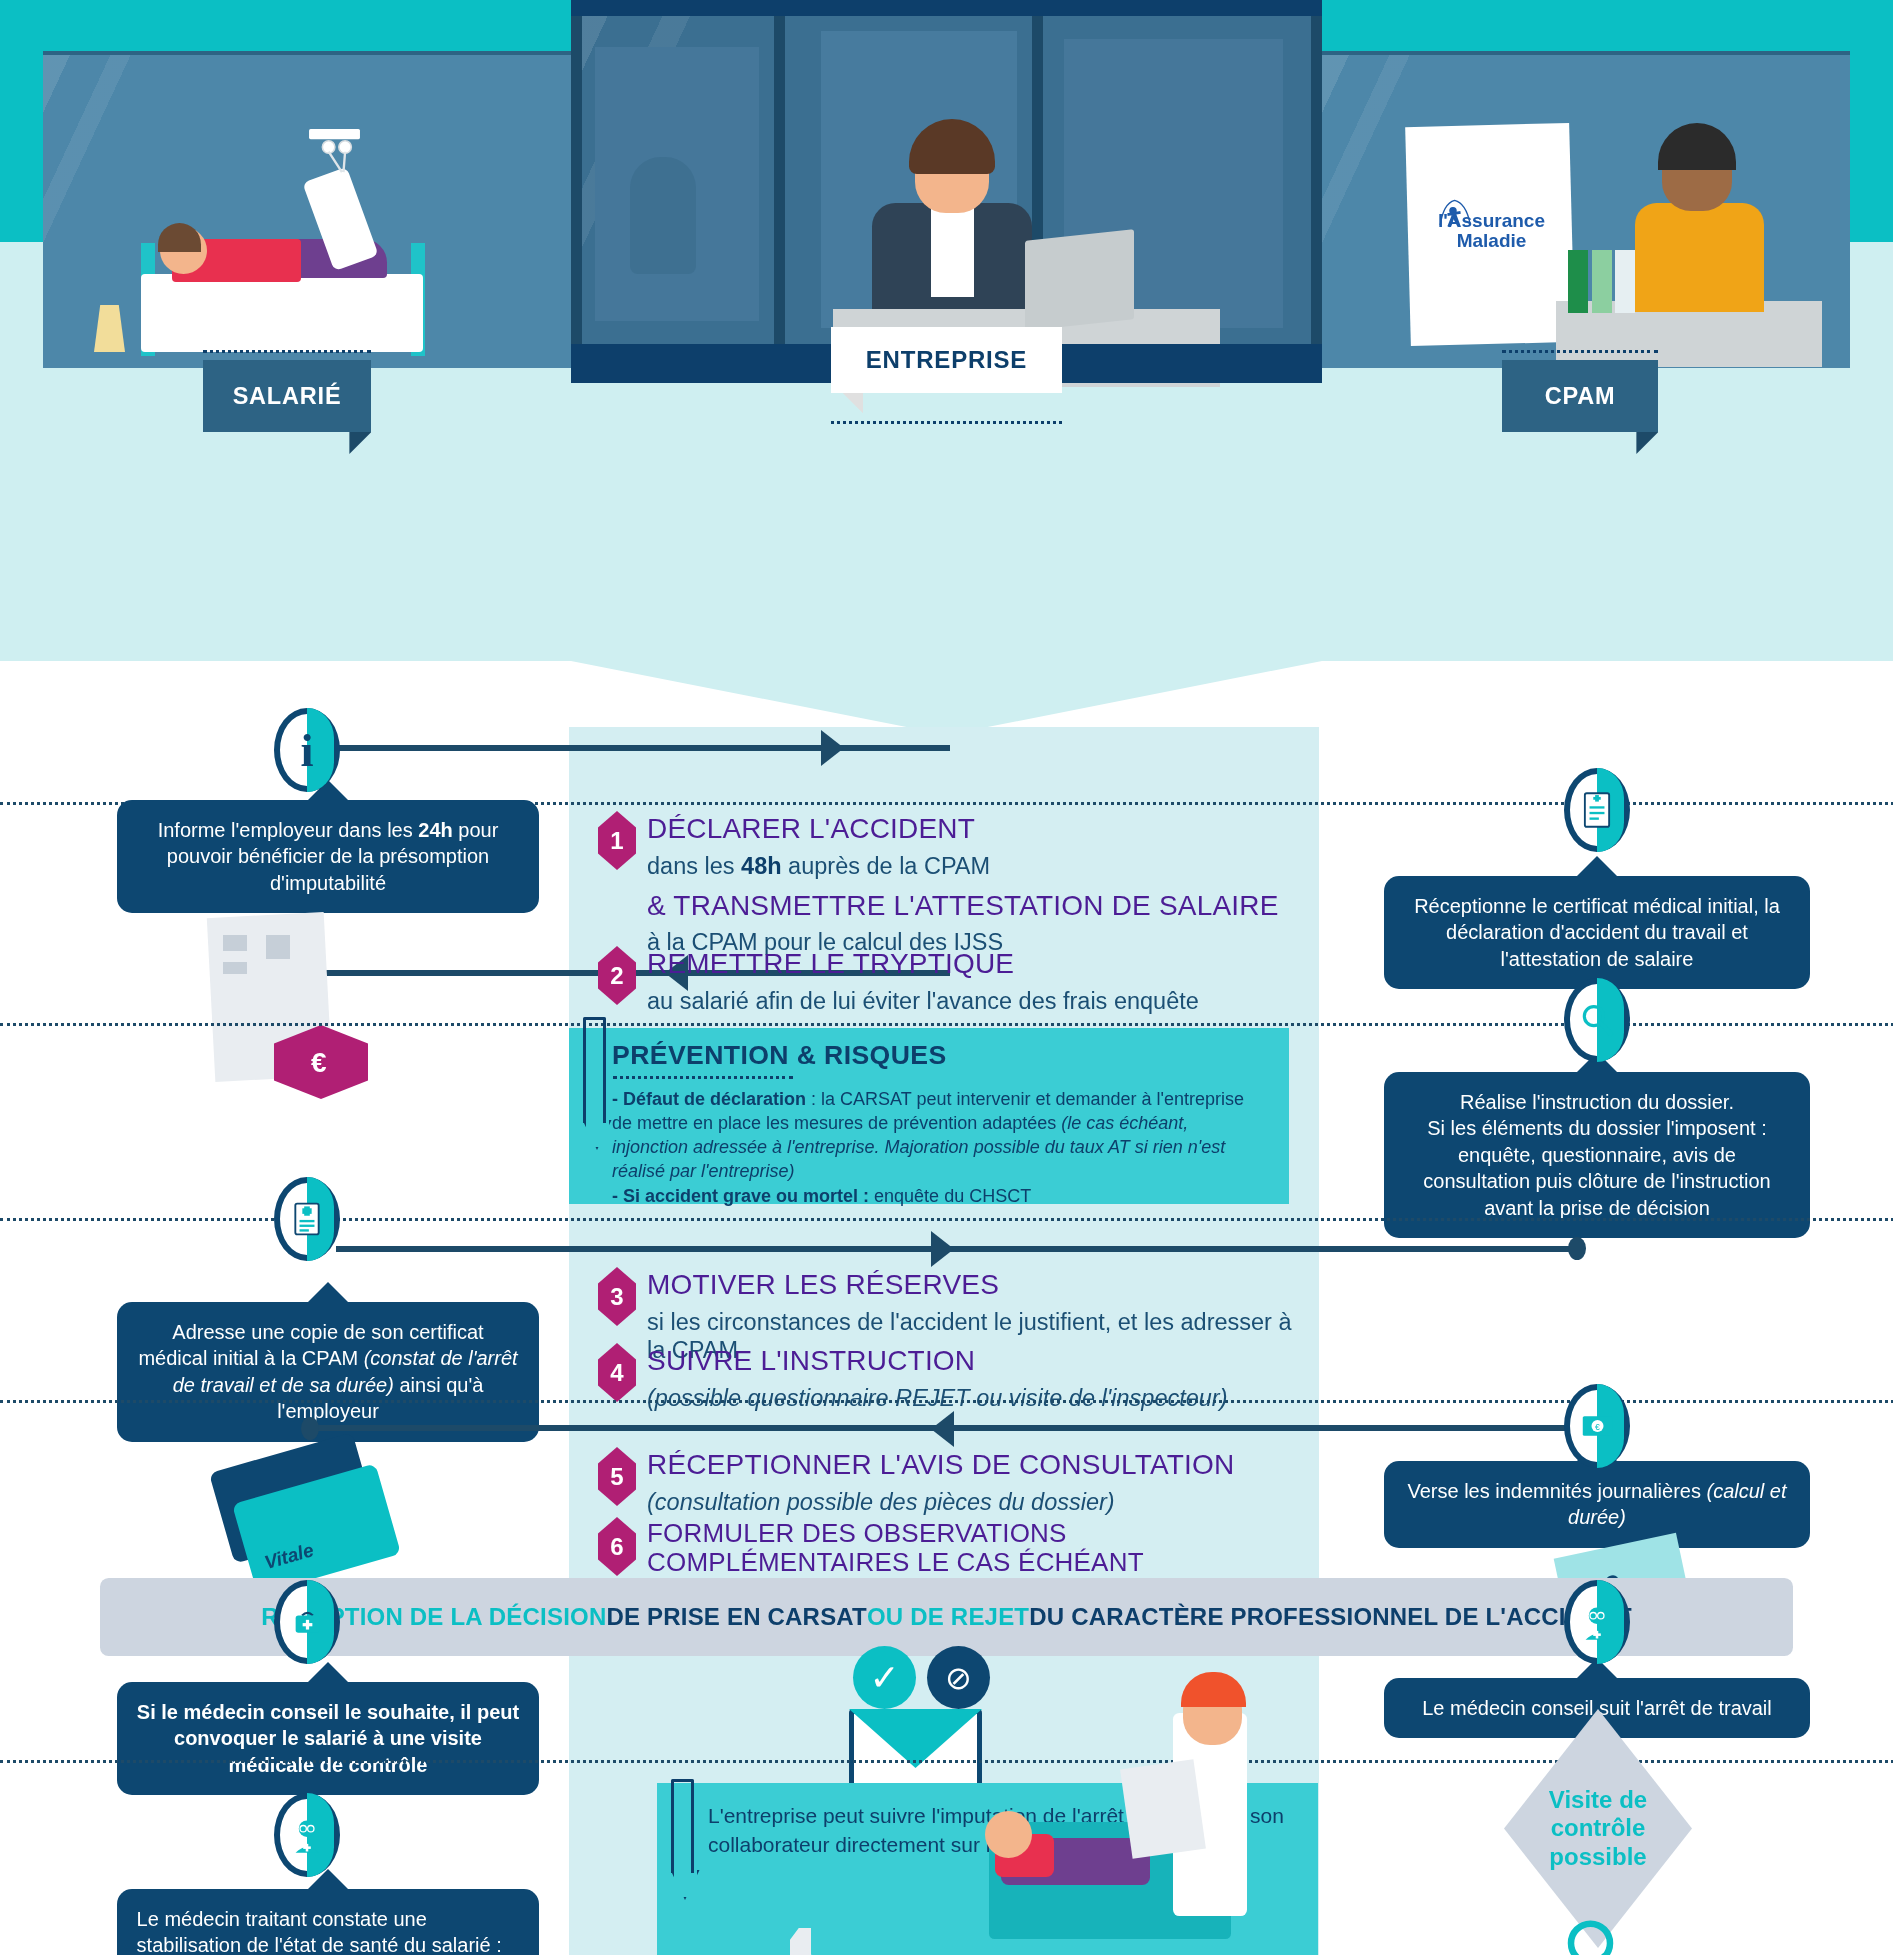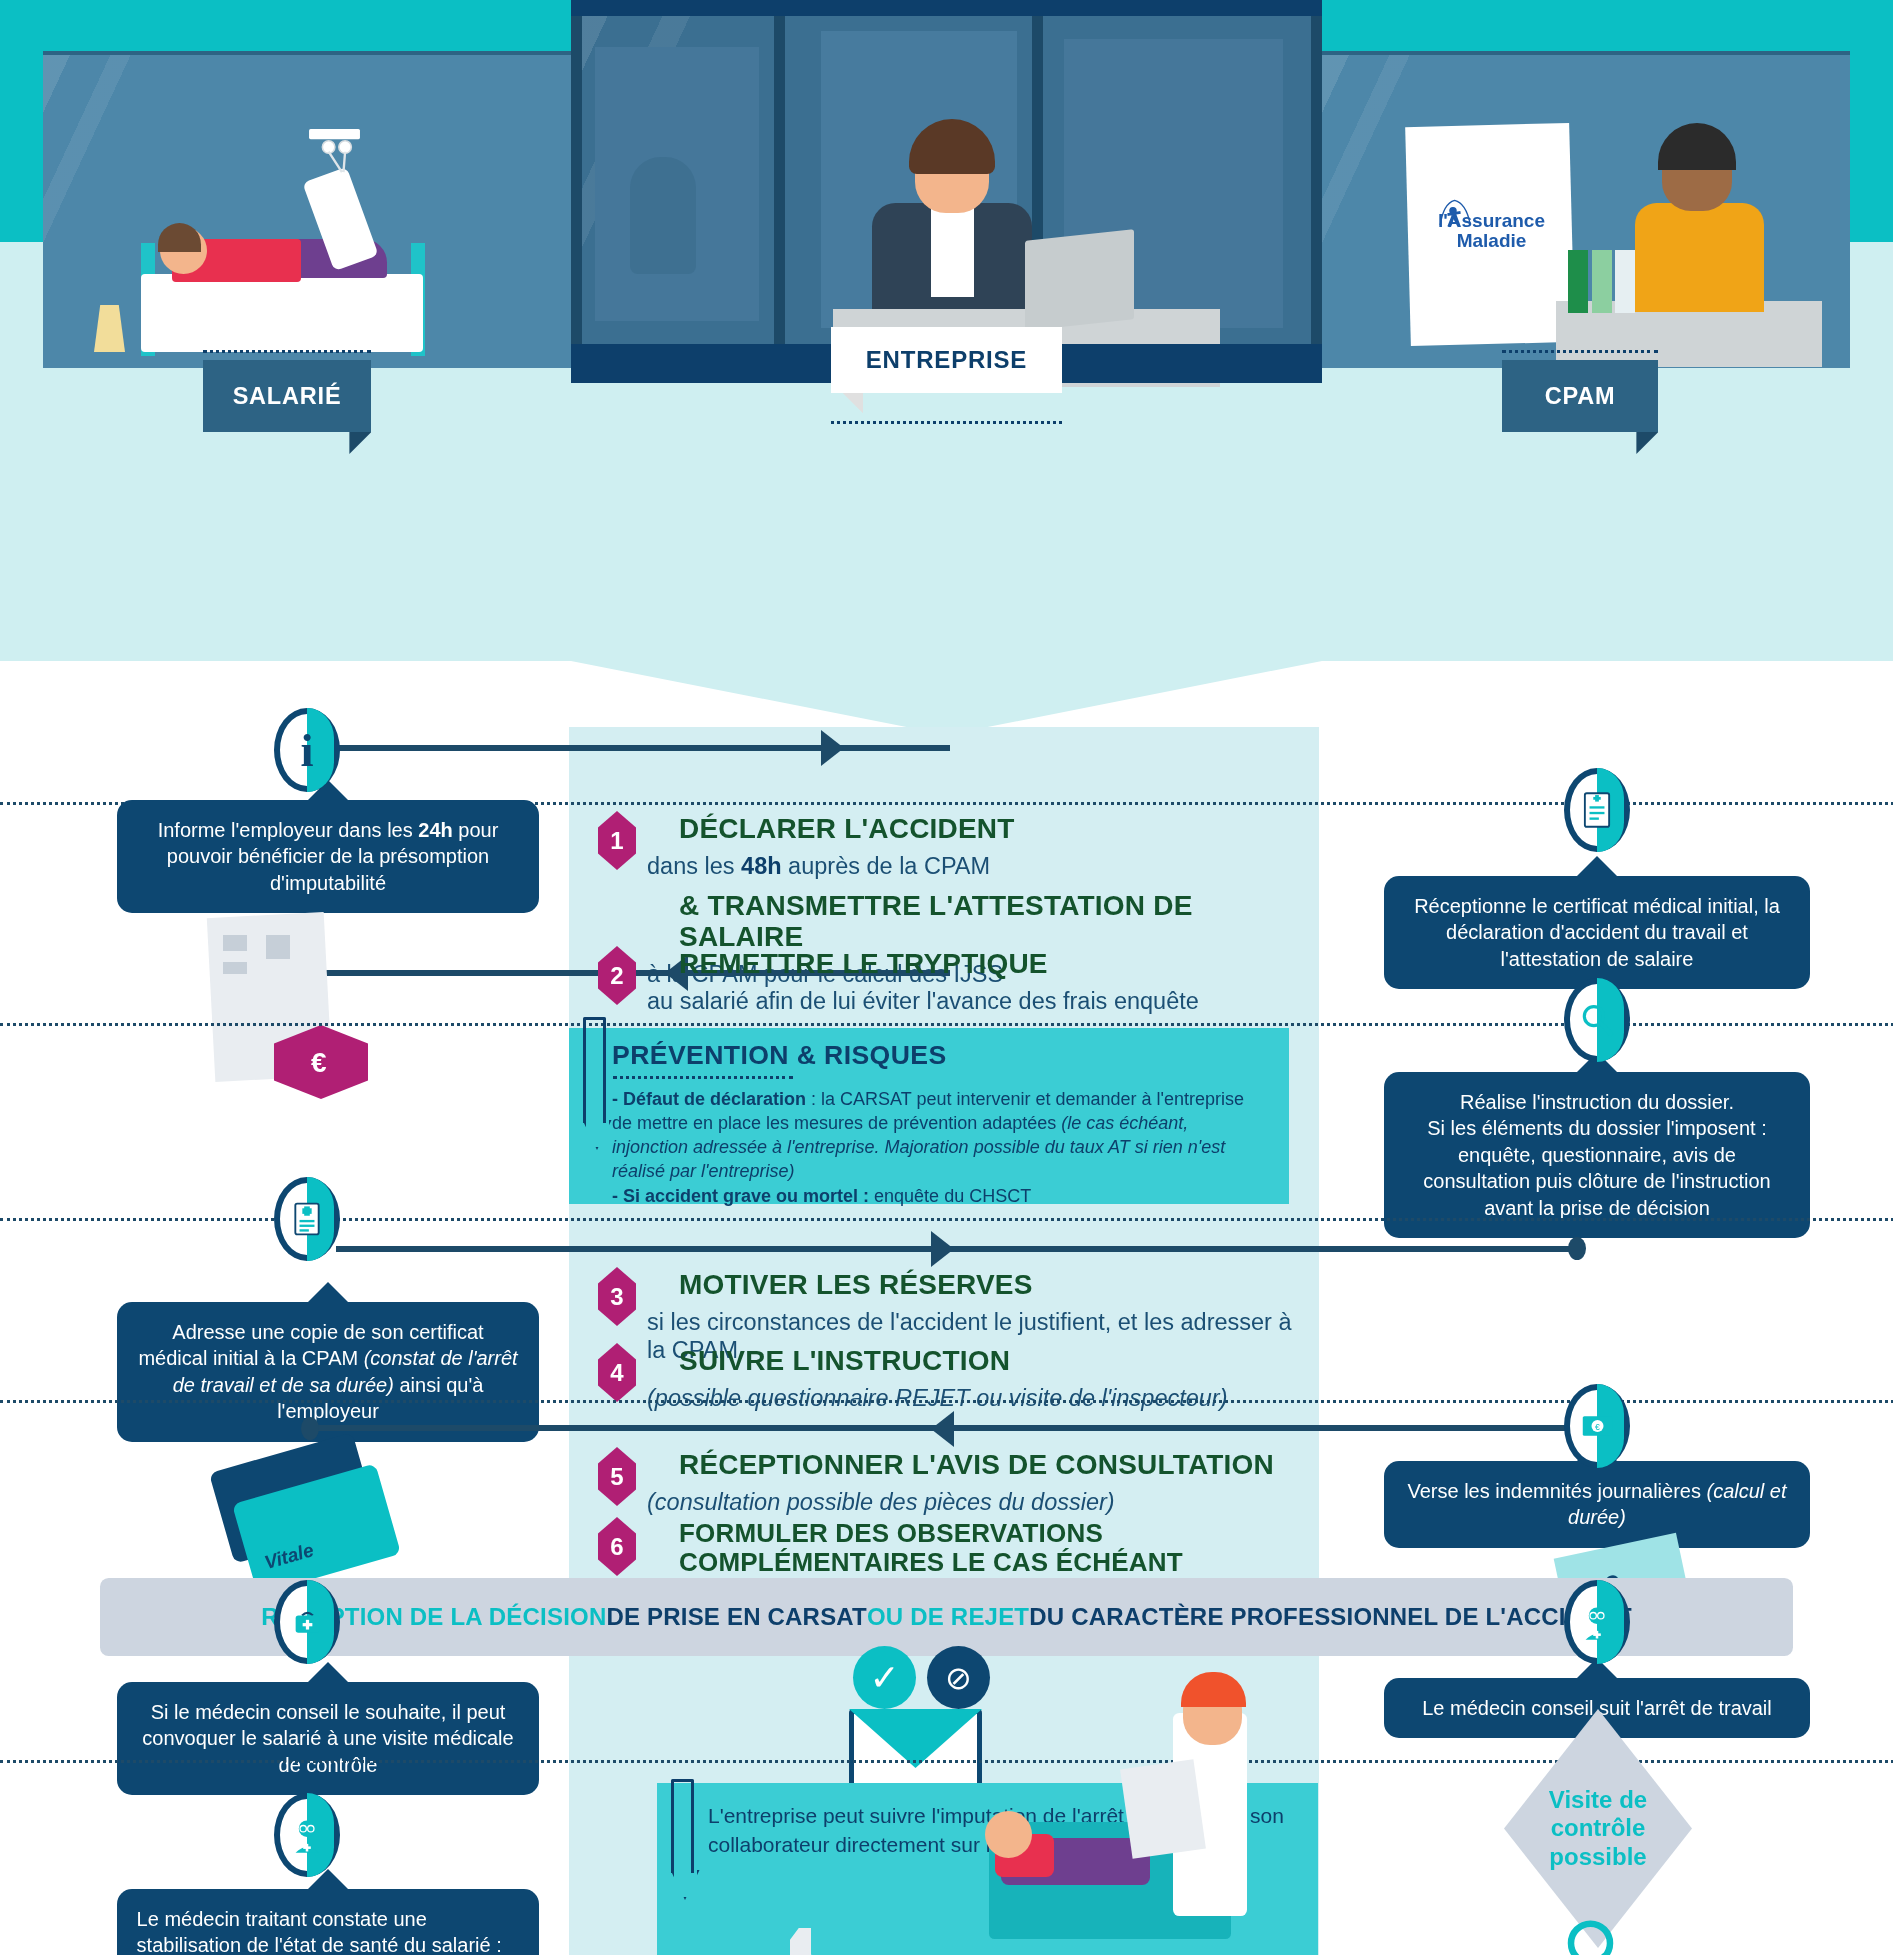--- a/index.html
+++ b/index.html
@@ -145,21 +145,21 @@
   
   .step { position:absolute; display:flex; align-items:flex-start; gap:11px; }
   .step-badge {
     width: 38px; height: 59px; background:#b01f74; color:#fff;
     clip-path: polygon(50% 0, 100% 28%, 100% 72%, 50% 100%, 0 72%, 0 28%);
     display:flex; align-items:center; justify-content:center;
     font-size:24px; font-weight:bold; flex: none;
   }
   .step-txt { padding-top: 2.3px; }
   .step-title {
-    font-size: 28px; font-weight:bold; color:#14532d; letter-spacing:0.2px; line-height:1.12;margin-left:32px;
+    font-size: 28px; font-weight:normal; color:#4c1d95; letter-spacing:0.2px; line-height:1.12;
   }
   .step-sub { font-size:23.5px; color:#1b4f74; line-height:1.2; margin-top:7px; }
   .step-sub b { color:#0d3f6b; }
   .step-sub i { font-style: italic; }
 
   
   .bubble {
     position:absolute; background:#0d4771; color:#fff; border-radius:15px;
     padding: 17px 19.6px; text-align:center; font-size:20px; line-height:1.32;
   }
@@ -515,21 +515,21 @@
 </div>
 
 <div class="ricon" style="left:274px;top:1580px;">
   <svg viewBox="0 0 60 52" width="33" height="28">
     <path d="M20 14 q10 -10 20 0" fill="none" stroke="#0d4771" stroke-width="4"></path>
     <rect x="8" y="14" width="44" height="32" rx="5" fill="#0bbfc4"></rect>
     <rect x="27" y="22" width="6" height="18" fill="#fff"></rect>
       <rect x="21" y="28" width="18" height="6" fill="#fff"></rect>
   </svg>
 </div>
-<div class="bubble" style="left:117px;top:1682px;width:422px;">
+<div class="bubble" style="left:117px;top:1682px;width:422px;font-weight:bold;">
   <span>Si le médecin conseil le souhaite, il peut convoquer le salarié à une visite médicale de contrôle</span>
 </div>
 
 <div class="ricon" style="left:1564px;top:1580px;">
   <svg viewBox="0 0 60 60" width="38" height="38">
     <circle cx="30" cy="20" r="13" fill="#0bbfc4"></circle>
     <circle cx="24" cy="20" r="5" fill="none" stroke="#fff" stroke-width="2"></circle>
     <circle cx="36" cy="20" r="5" fill="none" stroke="#fff" stroke-width="2"></circle>
     <path d="M12 58 q18 -18 36 0 z" fill="#0bbfc4"></path>
     <rect x="28" y="44" width="4" height="12" fill="#fff"></rect>

